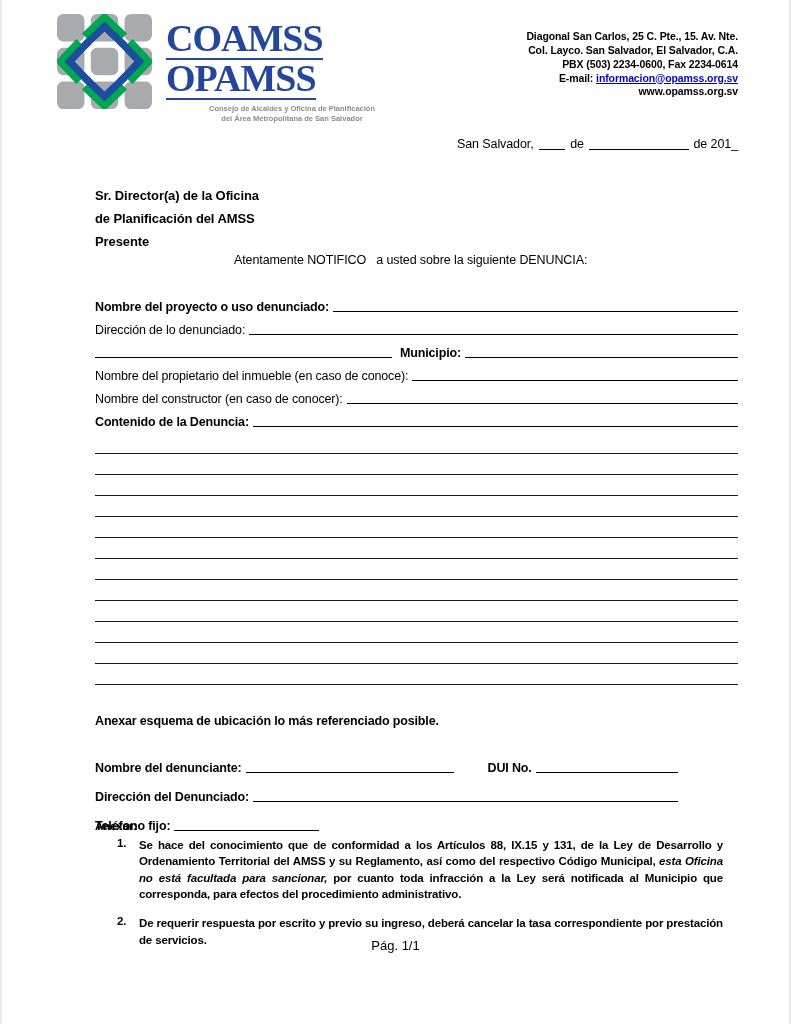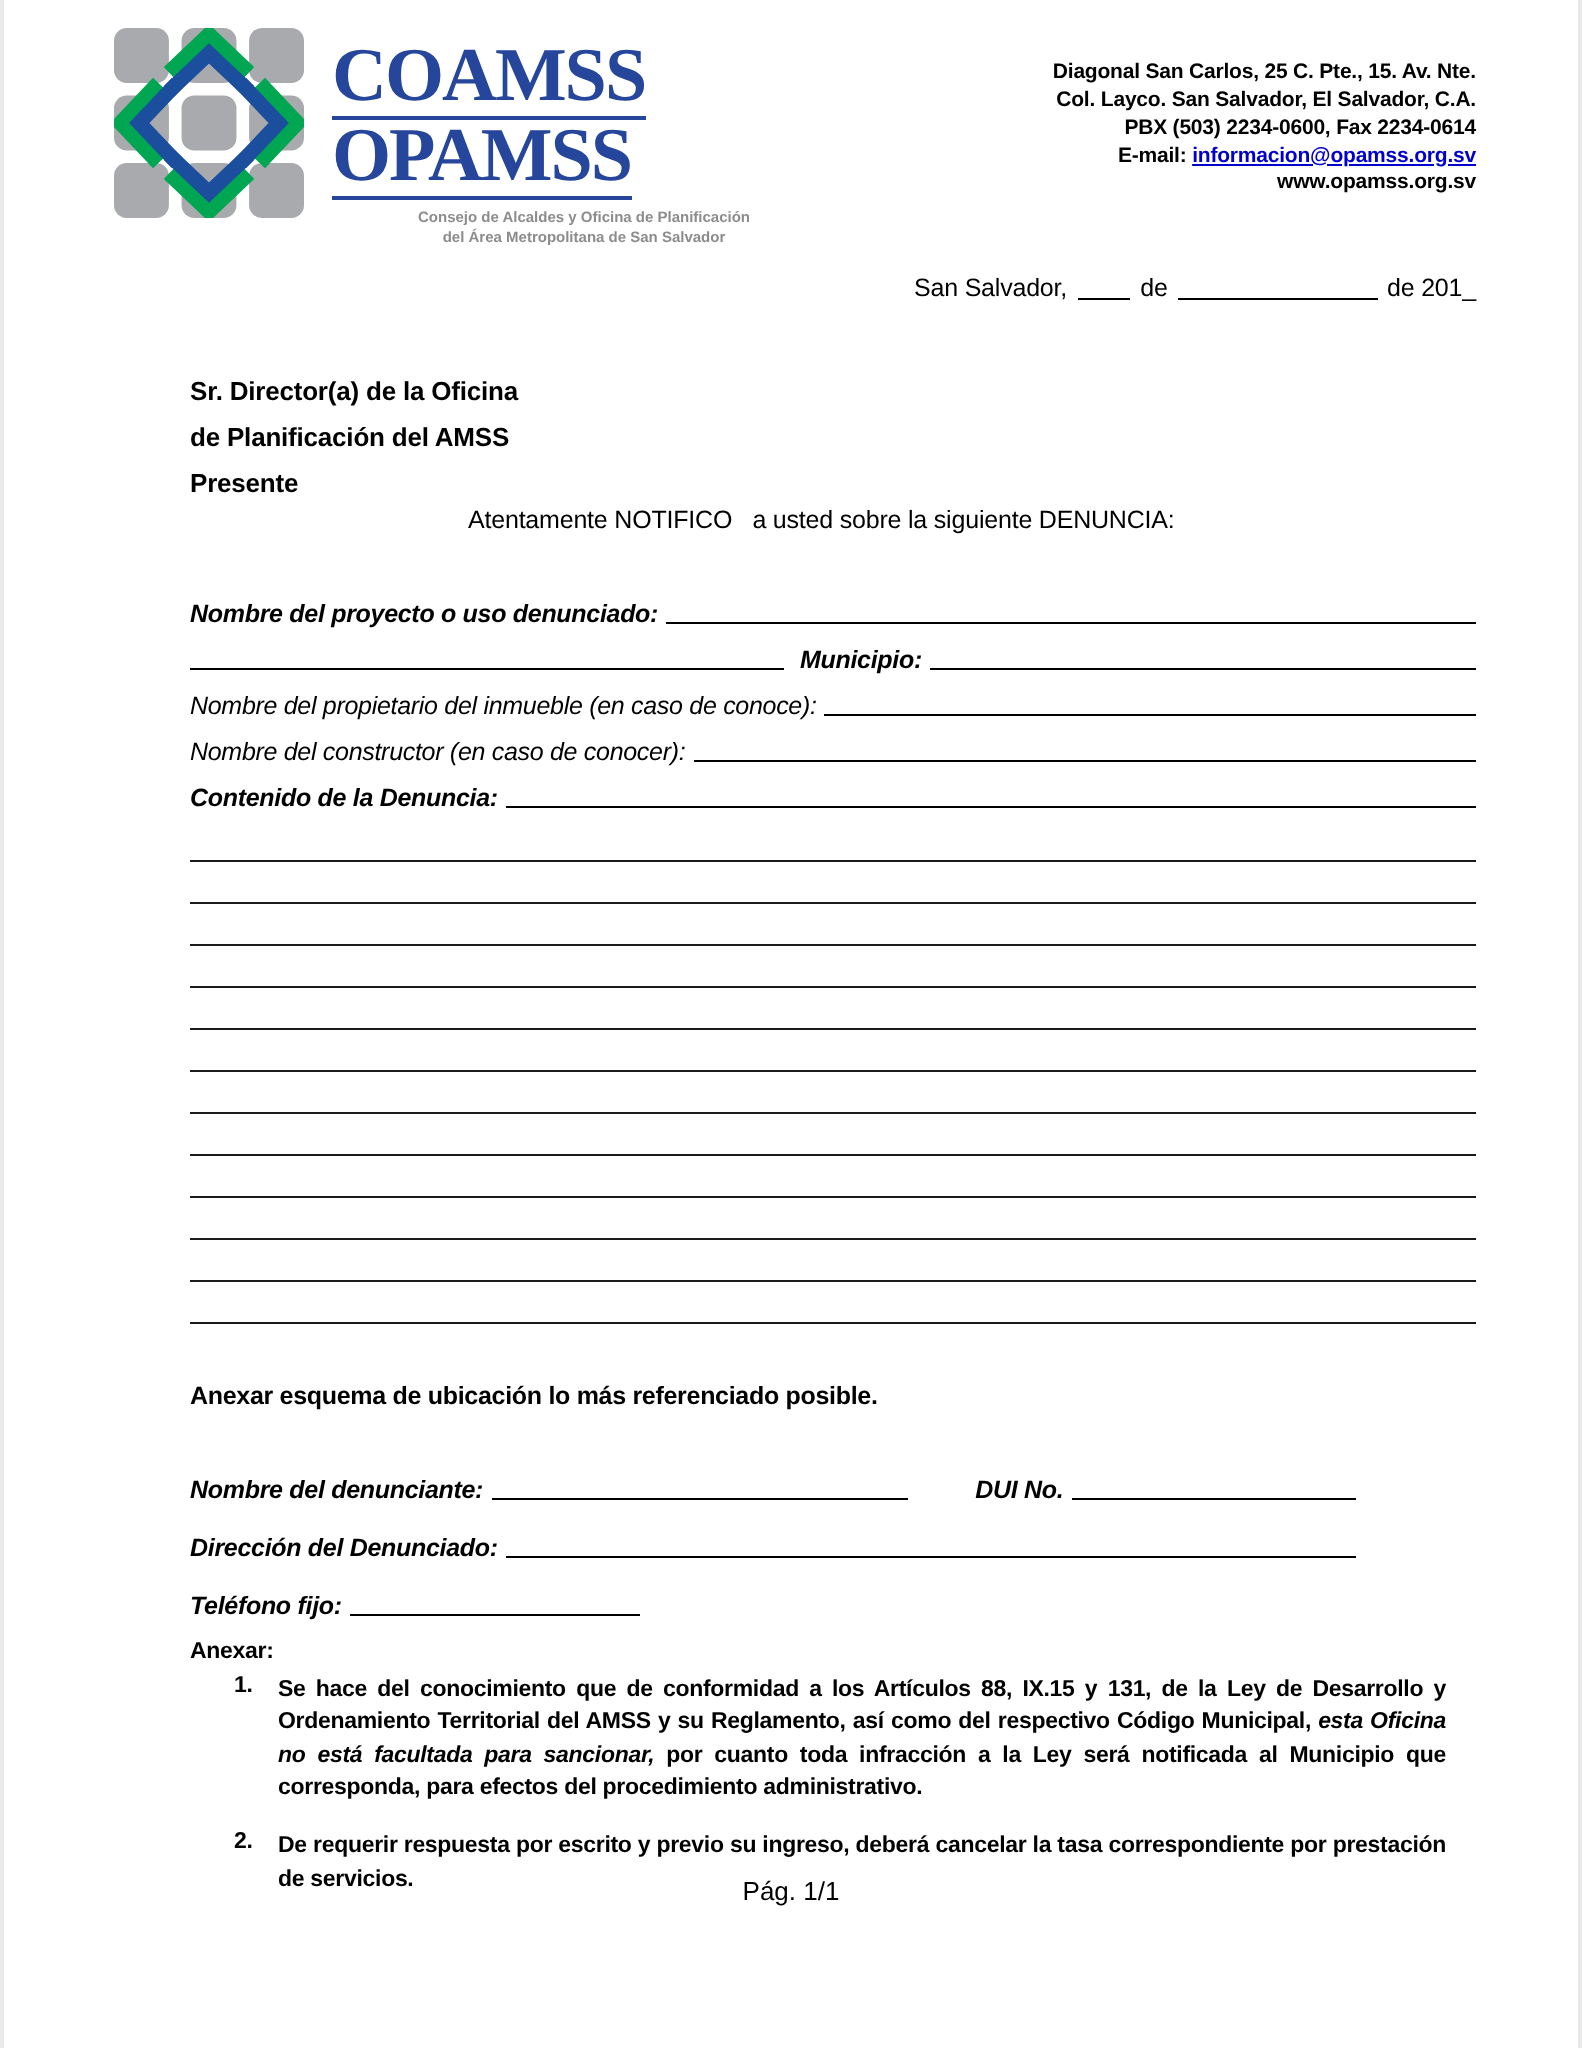--- a/index.html
+++ b/index.html
@@ -55,21 +55,21 @@
   .date-line .gap{display:inline-block;border-bottom:1.2px solid #000;margin:0 5px 1px 5px;}
   .gap-day{width:40px;}
   .gap-month{width:150px;}
   
   .recipient{position:absolute;top:188px;left:93px;font-size:13px;font-weight:bold;letter-spacing:-0.1px;}
   .recipient div{height:23px;}
   .notify-line{position:absolute;top:253px;left:232px;font-size:12.5px;white-space:pre;letter-spacing:-0.1px;}
   
   .form-area{position:absolute;top:291px;left:93px;right:51px;font-size:12.5px;letter-spacing:-0.15px;}
   .field-row{display:flex;align-items:flex-end;height:23px;}
-  .field-row .lbl{white-space:nowrap;padding-right:4px;font-style:italic;}
+  .field-row .lbl{white-space:nowrap;padding-right:4px;}
   .bold{font-weight:bold;}
   .fill{flex:1 1 auto;border-bottom:1.2px solid #000;margin-bottom:2px;height:0;}
   .fill-fixed{flex:0 0 auto;border-bottom:1.2px solid #000;margin-bottom:2px;height:0;}
   .content-lines .content-line{height:20px;border-bottom:1.2px solid #1a1a1a;}
   .content-lines .content-line:first-child{height:24px;}
   .annex-note{margin-top:29px;font-weight:bold;font-size:12.5px;}
   .row-denunciante{margin-top:24px;}
   .row-mid{margin-top:6px;}
   .w-dui-fill{width:208px;}
   .dui-lbl{margin-left:34px;}
@@ -153,20 +153,24 @@
 
   <div class="notify-line">Atentamente NOTIFICO   a usted sobre la siguiente DENUNCIA:</div>
 
   <div class="form-area">
 
     <div class="field-row">
       <span class="lbl bold">Nombre del proyecto o uso denunciado:</span>
       <span class="fill"></span>
     </div>
 
+    <div class="field-row">
+      <span class="lbl">Dirección de lo denunciado:</span>
+      <span class="fill"></span>
+    </div>
 
     <div class="field-row">
       <span class="fill-fixed" style="width:297px"></span>
       <span class="lbl bold" style="padding-left:8px">Municipio:</span>
       <span class="fill"></span>
     </div>
 
     <div class="field-row">
       <span class="lbl">Nombre del propietario del inmueble (en caso de conoce):</span>
       <span class="fill"></span>

